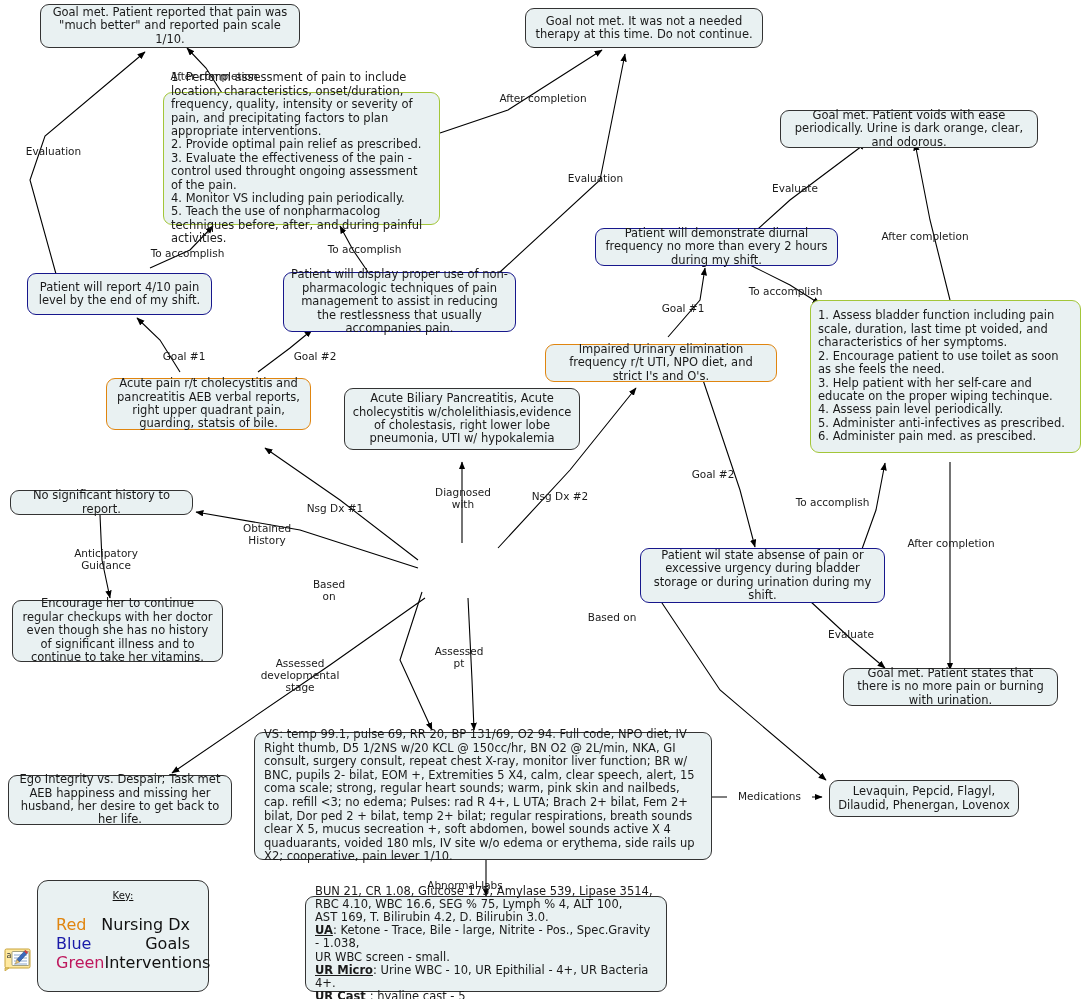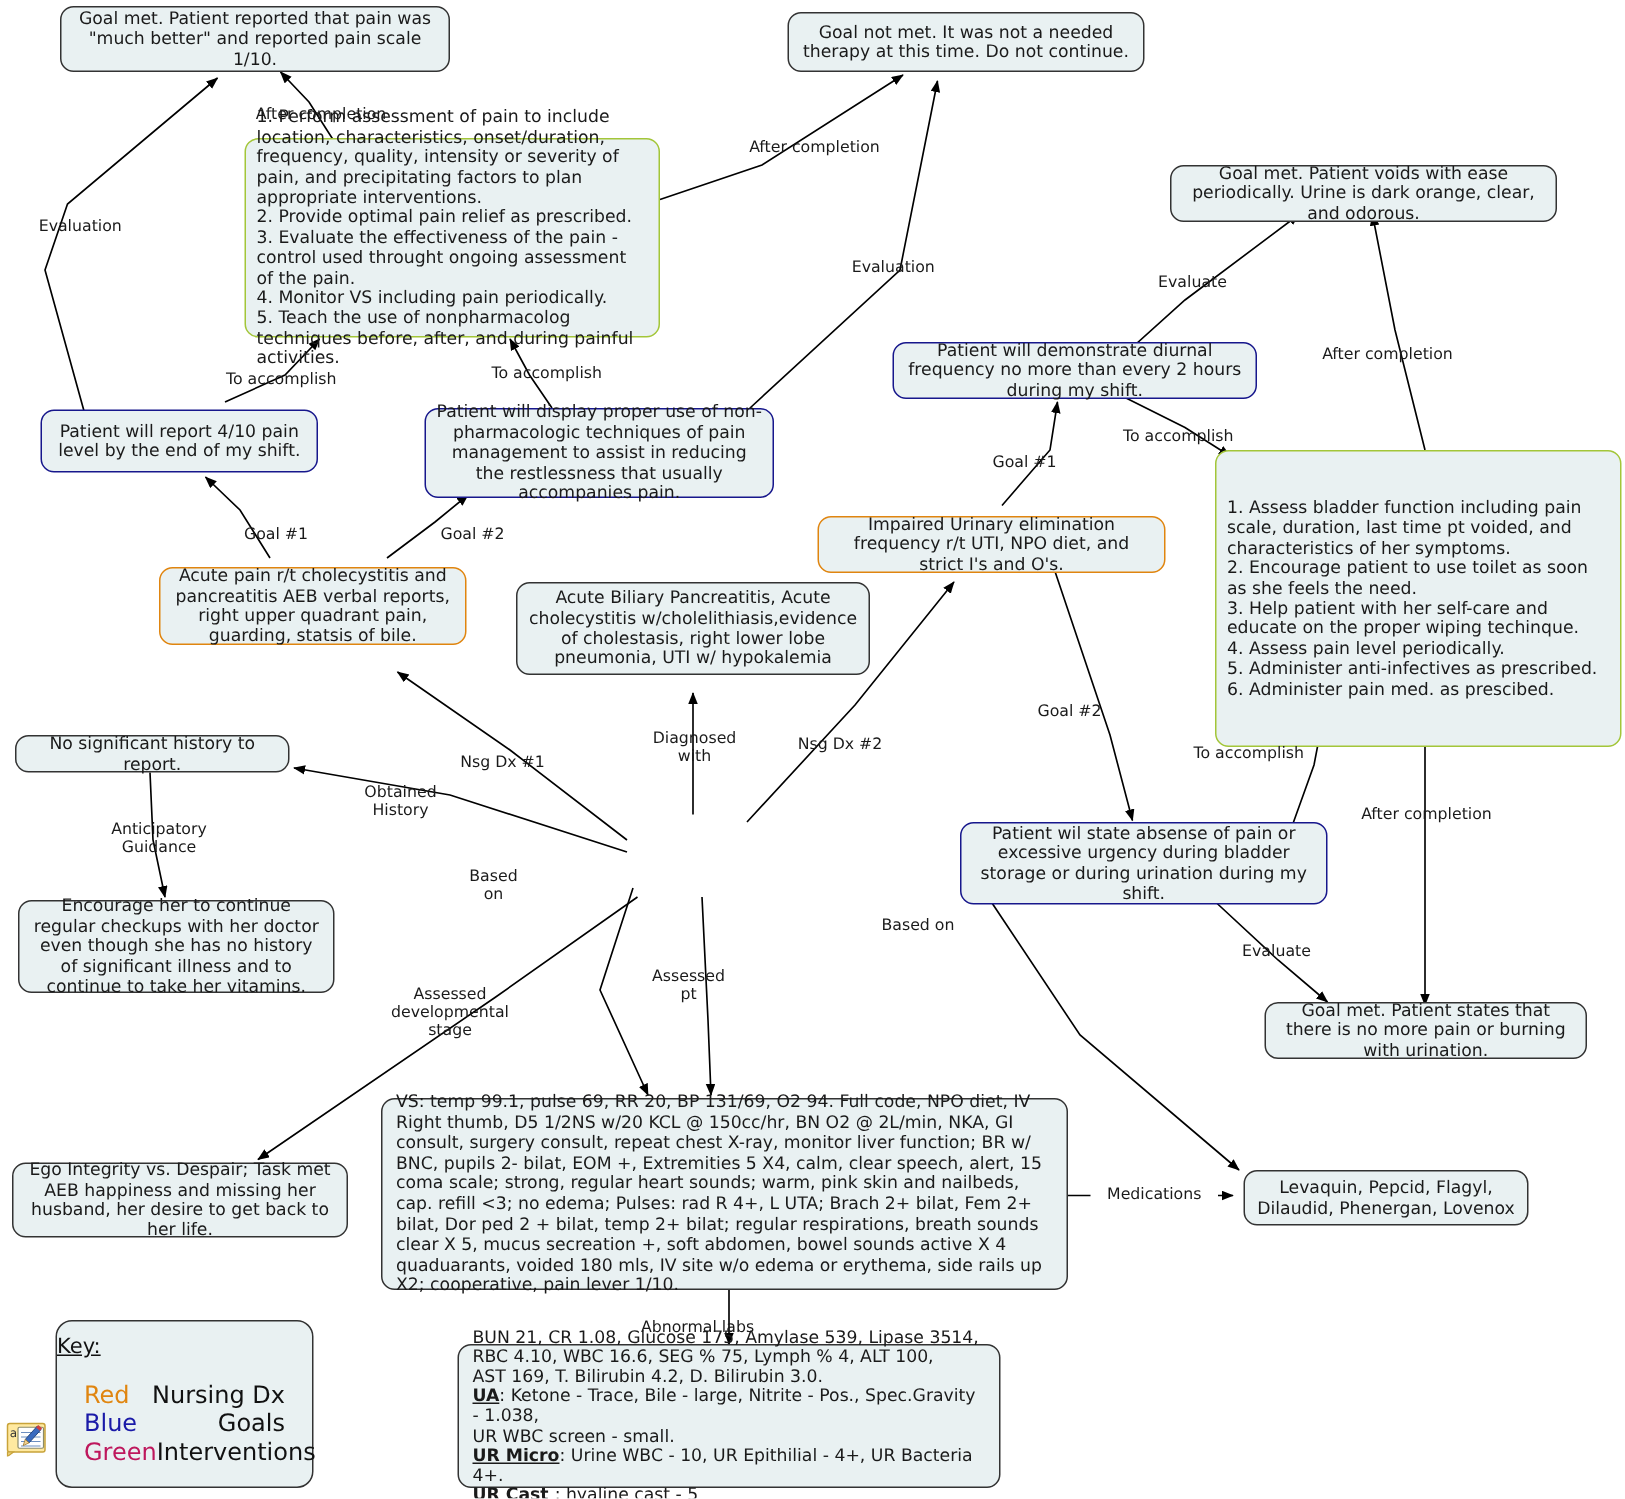--- a/index.html
+++ b/index.html
@@ -49,21 +49,21 @@
   }
 
   .keybox{
     position:absolute;
     background:#e9f1f2;
     border:1.2px solid #333;
     border-radius:11px;
     box-sizing:border-box;
   }
   .keybox .ktitle{
-    text-align:left;font-size:14px;margin-top:9px;
+    text-align:center;font-size:10px;margin-top:9px;
     text-decoration:underline;color:#111;
   }
   .krow{display:flex;justify-content:space-between;padding:0 18px;font-size:16px;line-height:19px;}
   .krow .kc{font-weight:400;}
   .k-red{color:#e0850f;}
   .k-blue{color:#1a1aa8;}
   .k-green{color:#be185d;}
   .krow .kl{color:#111;}
 
   .note-icon{position:absolute;width:30px;height:24px;}
@@ -152,21 +152,21 @@
   </div>
 
   <div class="node interv" style="left:163px;top:92px;width:277px;height:133px;">
     <span class="txt">1. Perform assessment of pain to include location, characteristics, onset/duration, frequency, quality, intensity or severity of pain, and precipitating factors to plan appropriate interventions.
 2. Provide optimal pain relief as prescribed.
 3. Evaluate the effectiveness of the pain - control used throught ongoing assessment of the pain.
 4. Monitor VS including pain periodically.
 5. Teach the use of nonpharmacolog techniques before, after, and during painful activities.</span>
   </div>
 
-  <div class="node interv" style="left:810px;top:300px;width:271px;height:198px;">
+  <div class="node interv" style="left:810px;top:300px;width:271px;height:153px;">
     <span class="txt">1. Assess bladder function including pain scale, duration, last time pt voided, and characteristics of her symptoms.
 2.  Encourage patient to use toilet as soon as she feels the need.
 3.  Help patient with her self-care and educate on the proper wiping techinque.
 4.  Assess pain level periodically.
 5.  Administer anti-infectives as prescribed.
 6.  Administer pain med. as prescibed.</span>
   </div>
 
   <div class="node goal" style="left:27px;top:273px;width:185px;height:42px;">
     <span class="txt">Patient will report 4/10 pain level by the end of my shift.</span>

